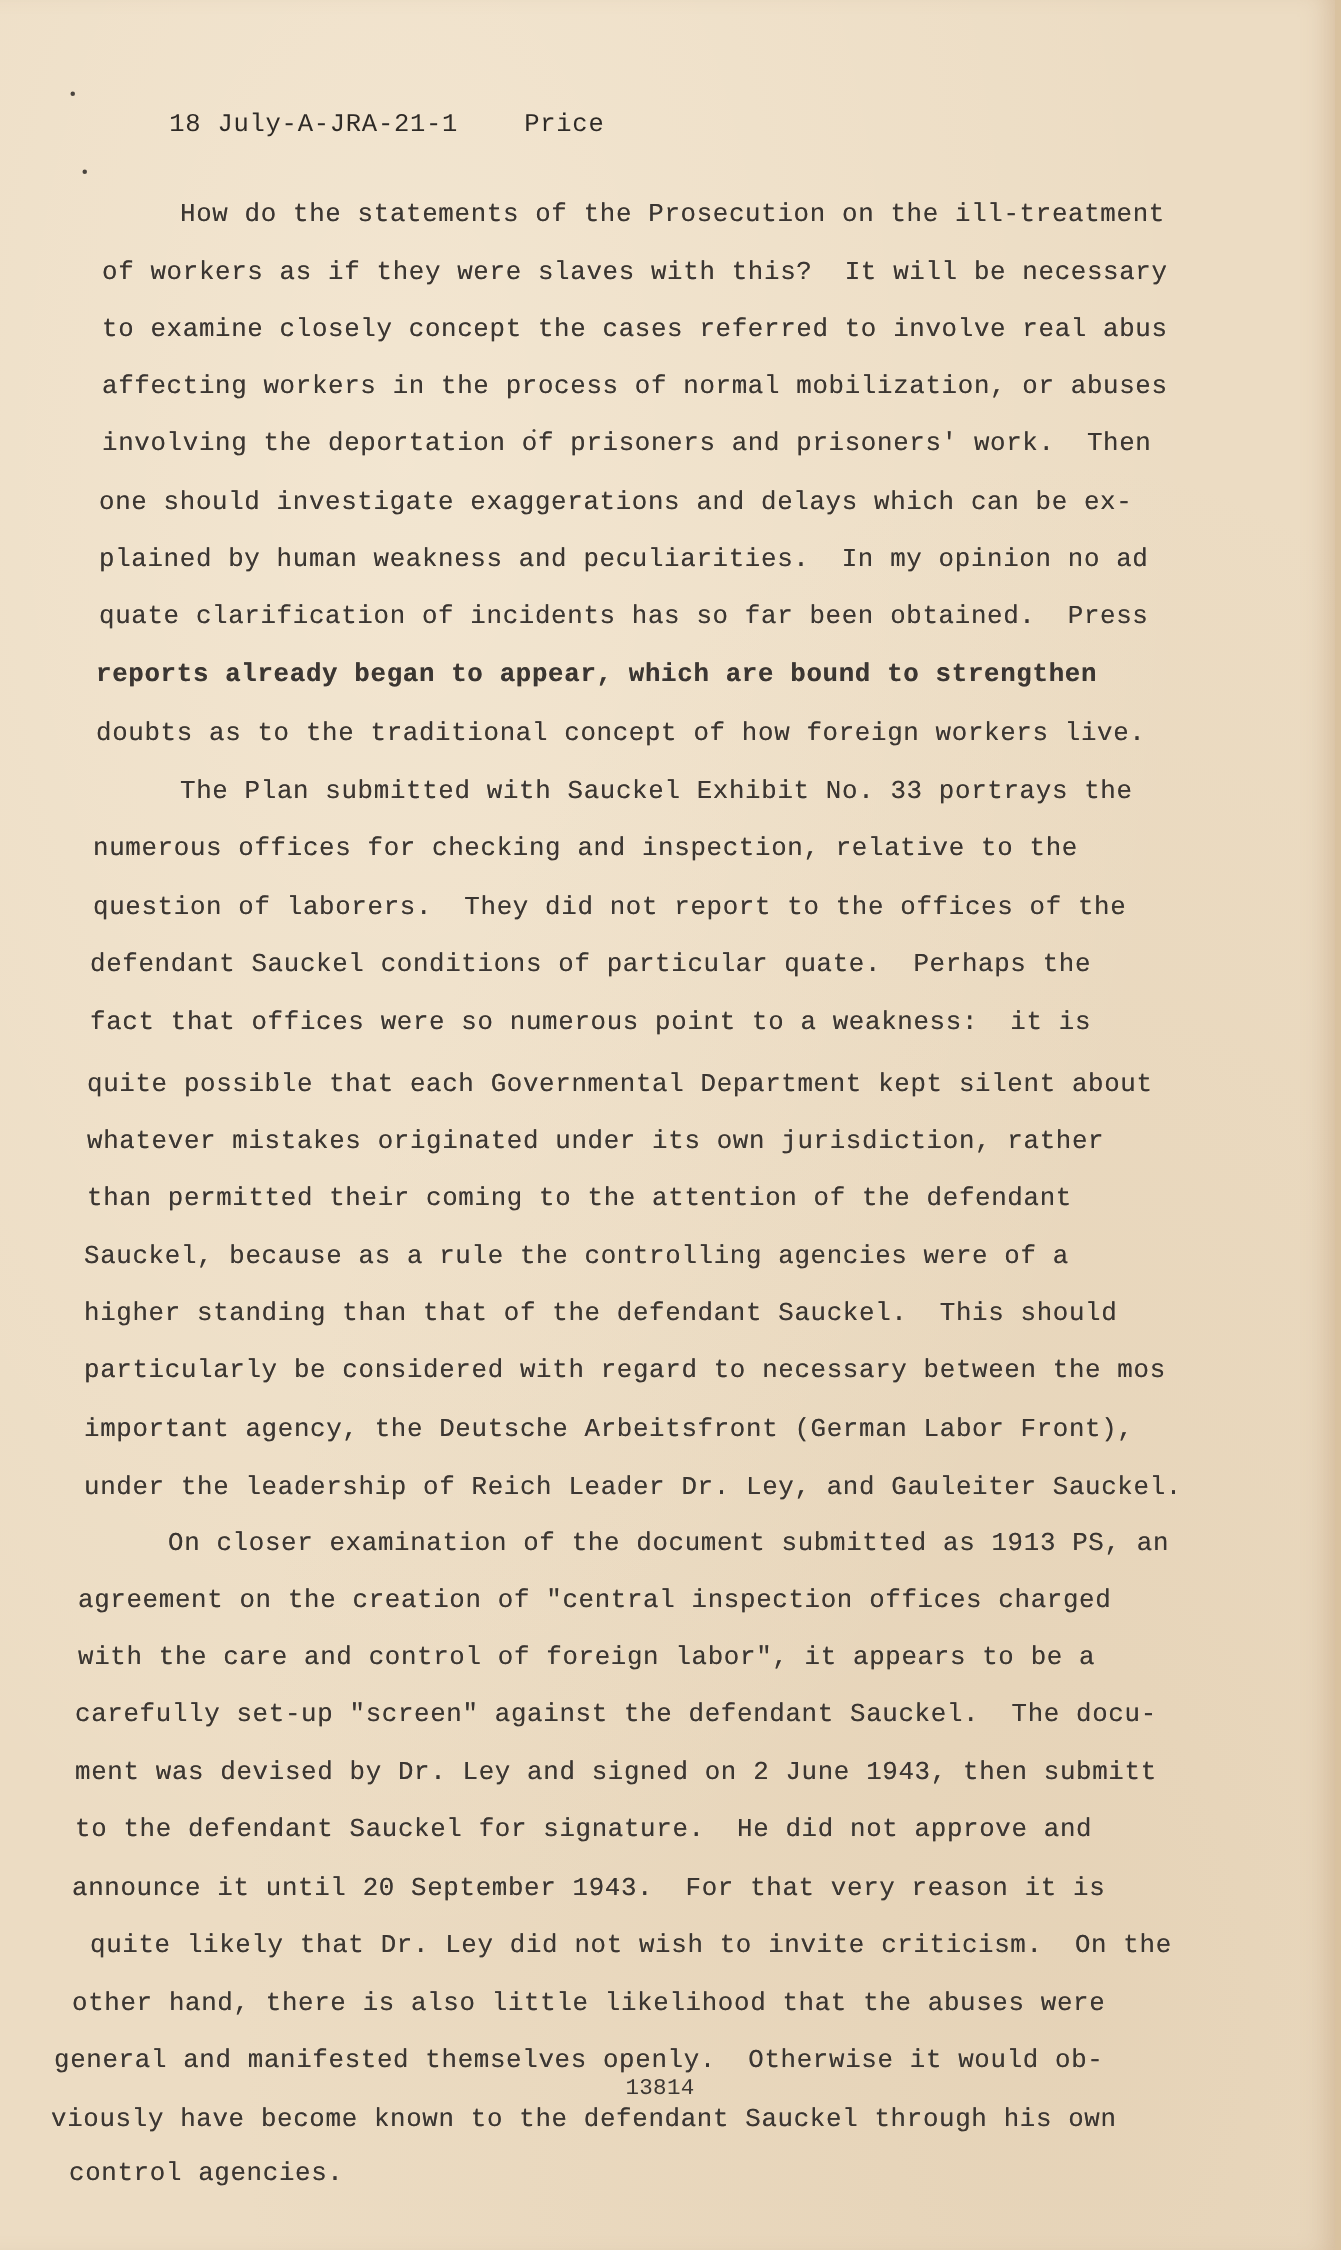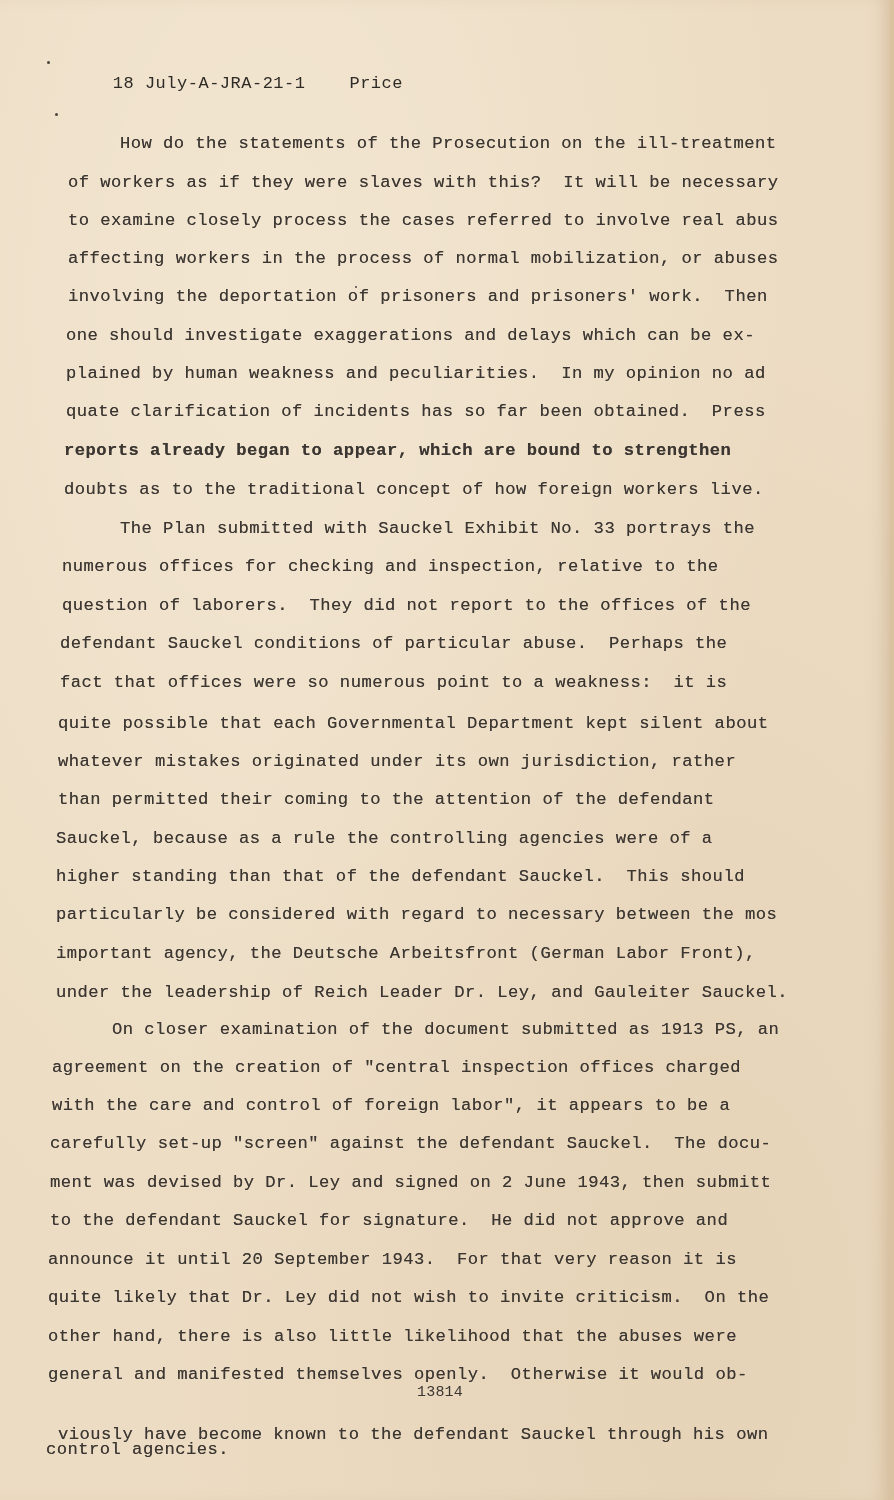--- a/index.html
+++ b/index.html
@@ -72,55 +72,55 @@
   <span class="mark-dot" style="left:55px;top:113px;"></span>
   <span class="mark-dot" style="left:355px;top:286px;width:2px;height:2px;"></span>
 
   <div class="header">
     <span>18 July-A-JRA-21-1</span><span class="witness">Price</span>
   </div>
 
   <div>
     <div class="line" style="left:120px;top:134px;">How do the statements of the Prosecution on the ill-treatment</div>
     <div class="line" style="left:68px;top:173px;">of workers as if they were slaves with this?  It will be necessary</div>
-    <div class="line" style="left:68px;top:211px;">to examine closely process the cases referred to involve real abus</div>
+    <div class="line" style="left:68px;top:211px;">to examine closely concept the cases referred to involve real abus</div>
     <div class="line" style="left:68px;top:249px;">affecting workers in the process of normal mobilization, or abuses</div>
     <div class="line" style="left:68px;top:287px;">involving the deportation of prisoners and prisoners' work.  Then</div>
     <div class="line" style="left:66px;top:326px;">one should investigate exaggerations and delays which can be ex-</div>
     <div class="line" style="left:66px;top:364px;">plained by human weakness and peculiarities.  In my opinion no ad</div>
     <div class="line" style="left:66px;top:402px;">quate clarification of incidents has so far been obtained.  Press</div>
     <div class="line" style="left:64px;top:441px;font-weight:bold;">reports already began to appear, which are bound to strengthen</div>
     <div class="line" style="left:64px;top:480px;">doubts as to the traditional concept of how foreign workers live.</div>
   </div>
 
   <div>
     <div class="line" style="left:120px;top:519px;">The Plan submitted with Sauckel Exhibit No. 33 portrays the</div>
     <div class="line" style="left:62px;top:557px;">numerous offices for checking and inspection, relative to the</div>
     <div class="line" style="left:62px;top:596px;">question of laborers.  They did not report to the offices of the</div>
-    <div class="line" style="left:60px;top:634px;">defendant Sauckel conditions of particular abuse.  Perhaps the</div>
+    <div class="line" style="left:60px;top:634px;">defendant Sauckel conditions of particular quate.  Perhaps the</div>
     <div class="line" style="left:60px;top:673px;">fact that offices were so numerous point to a weakness:  it is</div>
     <div class="line" style="left:58px;top:714px;">quite possible that each Governmental Department kept silent about</div>
     <div class="line" style="left:58px;top:752px;">whatever mistakes originated under its own jurisdiction, rather</div>
     <div class="line" style="left:58px;top:790px;">than permitted their coming to the attention of the defendant</div>
     <div class="line" style="left:56px;top:829px;">Sauckel, because as a rule the controlling agencies were of a</div>
     <div class="line" style="left:56px;top:867px;">higher standing than that of the defendant Sauckel.  This should</div>
     <div class="line" style="left:56px;top:905px;">particularly be considered with regard to necessary between the mos</div>
     <div class="line" style="left:56px;top:944px;">important agency, the Deutsche Arbeitsfront (German Labor Front),</div>
     <div class="line" style="left:56px;top:983px;">under the leadership of Reich Leader Dr. Ley, and Gauleiter Sauckel.</div>
   </div>
 
   <div>
     <div class="line" style="left:112px;top:1020px;">On closer examination of the document submitted as 1913 PS, an</div>
     <div class="line" style="left:52px;top:1058px;">agreement on the creation of "central inspection offices charged</div>
     <div class="line" style="left:52px;top:1096px;">with the care and control of foreign labor", it appears to be a</div>
     <div class="line" style="left:50px;top:1134px;">carefully set-up "screen" against the defendant Sauckel.  The docu-</div>
     <div class="line" style="left:50px;top:1173px;">ment was devised by Dr. Ley and signed on 2 June 1943, then submitt</div>
     <div class="line" style="left:50px;top:1211px;">to the defendant Sauckel for signature.  He did not approve and</div>
     <div class="line" style="left:48px;top:1250px;">announce it until 20 September 1943.  For that very reason it is</div>
-    <div class="line" style="left:48px;top:1288px;">quite likely that Dr. Ley did not wish to invite criticism.  On the</div>
+    <div class="line" style="left:60px;top:1288px;">quite likely that Dr. Ley did not wish to invite criticism.  On the</div>
     <div class="line" style="left:48px;top:1327px;">other hand, there is also little likelihood that the abuses were</div>
-    <div class="line" style="left:48px;top:1365px;">general and manifested themselves openly.  Otherwise it would ob-</div>
-    <div class="line" style="left:58px;top:1404px;margin-top:21px;">viously have become known to the defendant Sauckel through his own</div>
+    <div class="line" style="left:36px;top:1365px;">general and manifested themselves openly.  Otherwise it would ob-</div>
+    <div class="line" style="left:34px;top:1404px;">viously have become known to the defendant Sauckel through his own</div>
     <div class="line" style="left:46px;top:1440px;">control agencies.</div>
   </div>
 
   <div class="page-number">13814</div>
 </div>
 
 </body></html>

